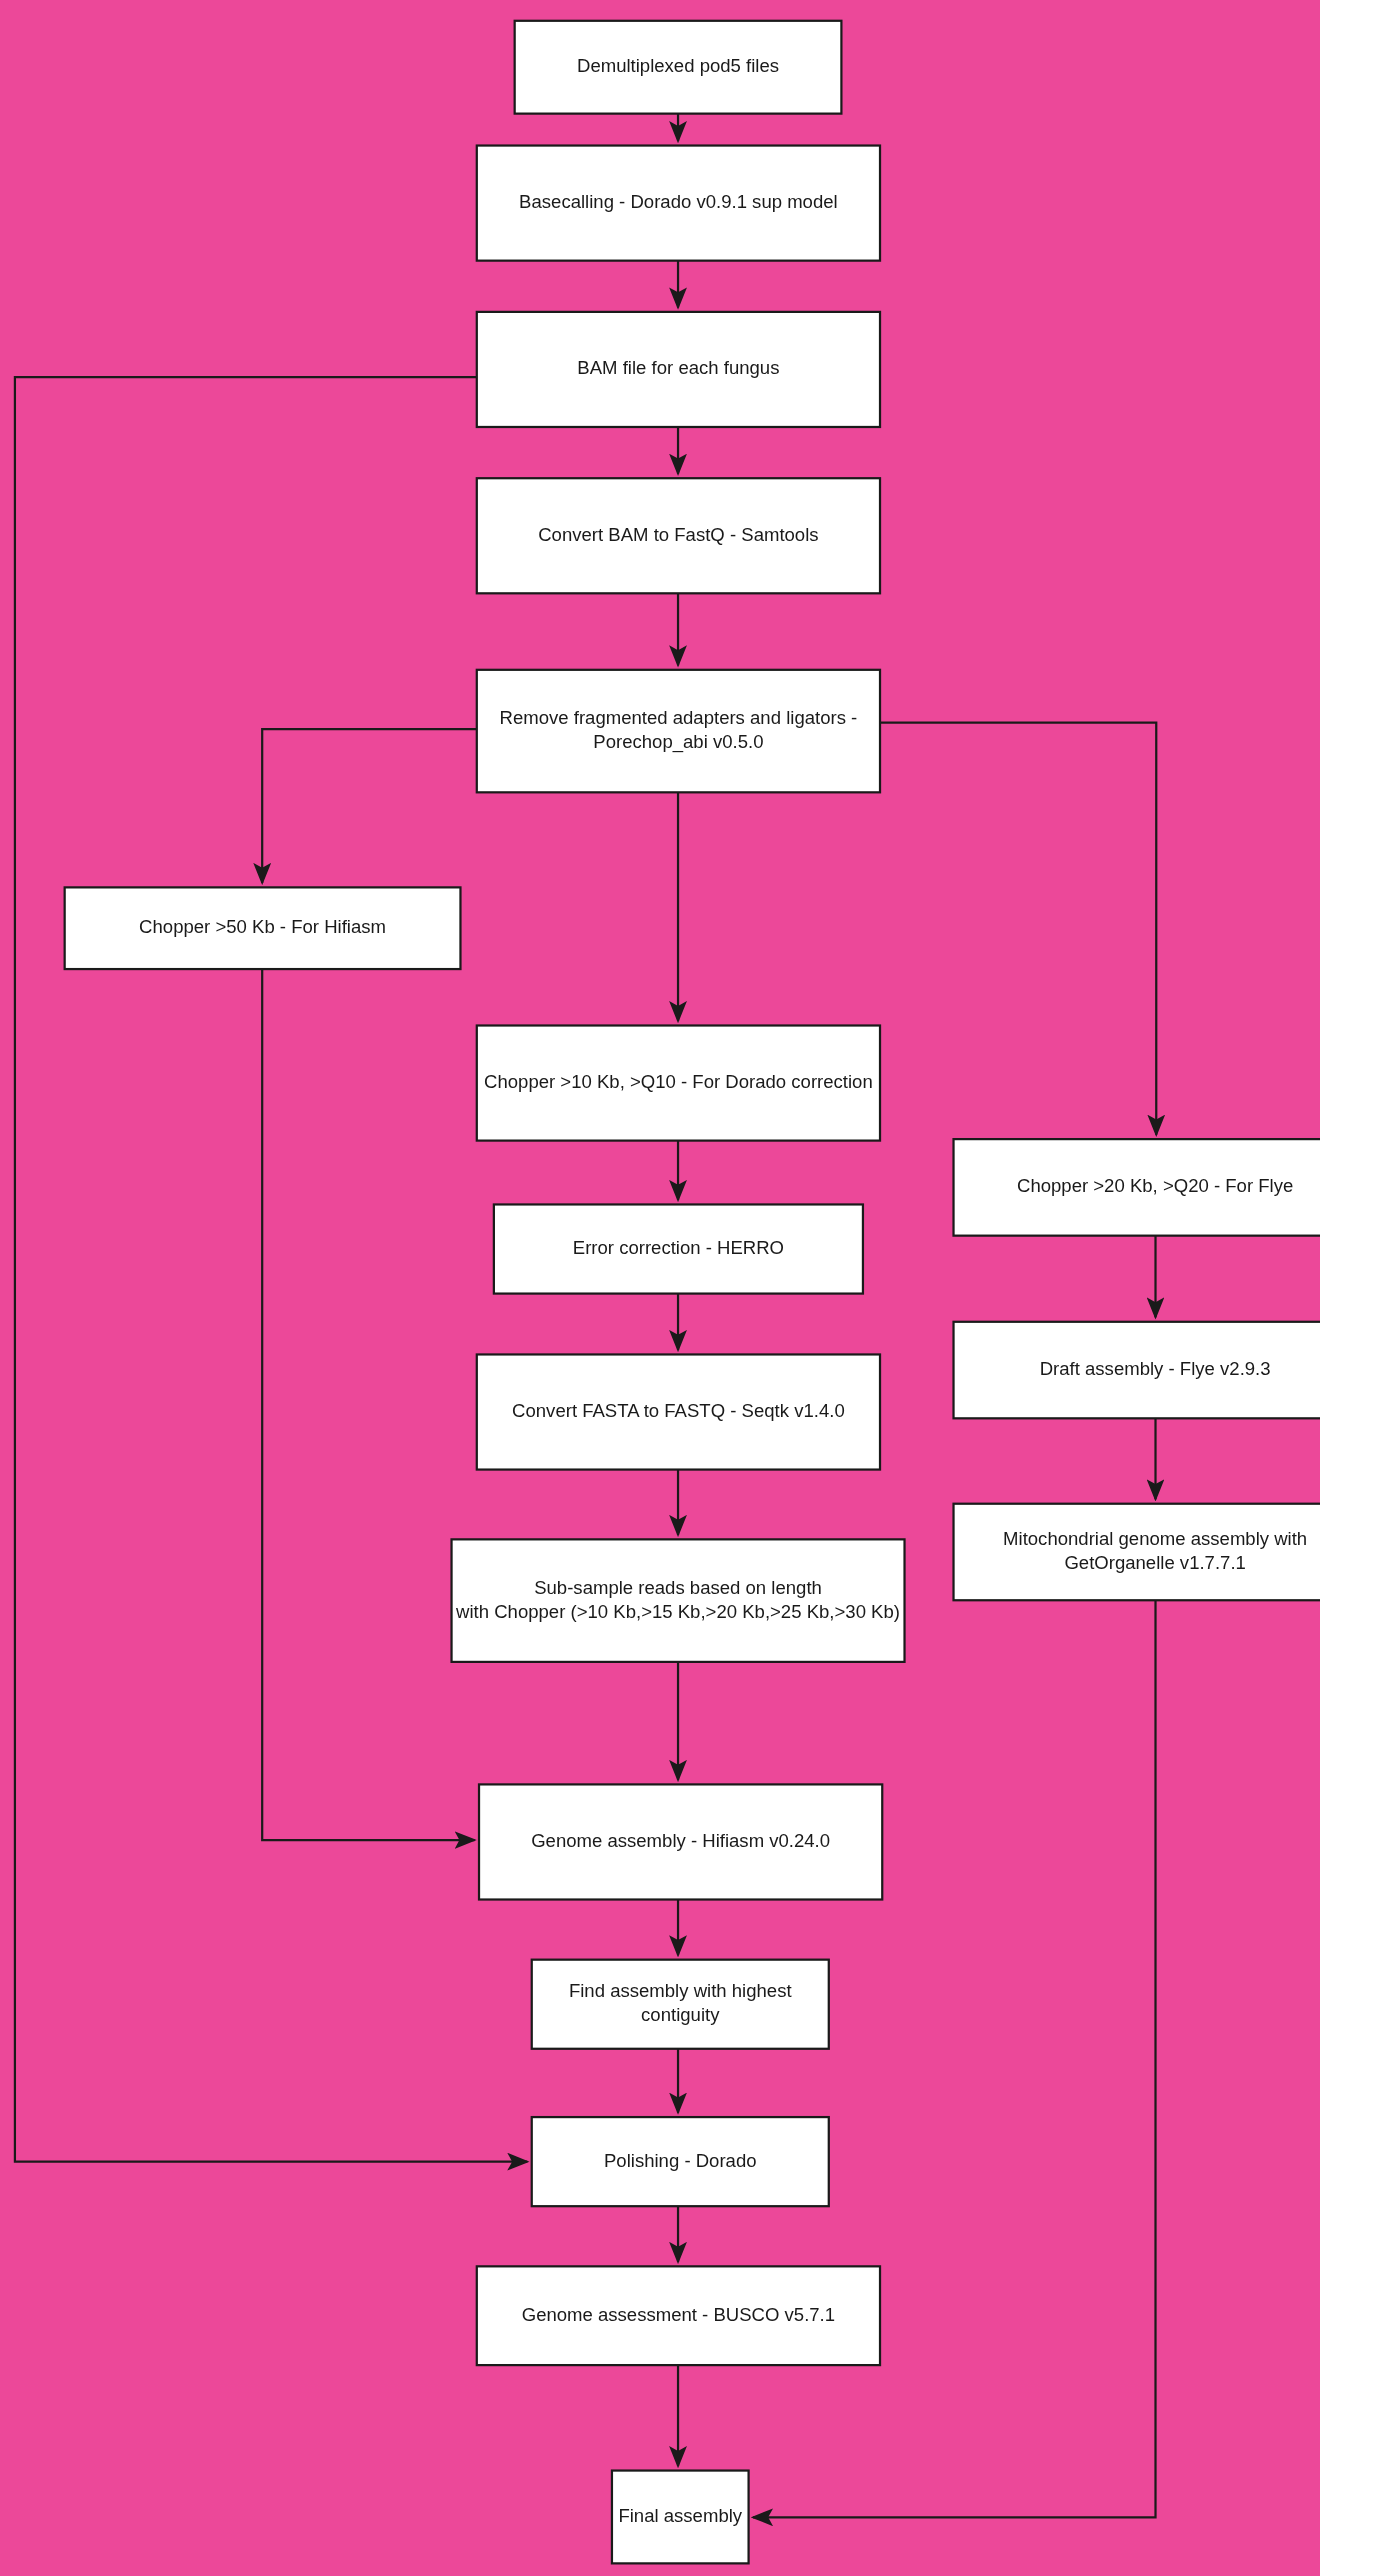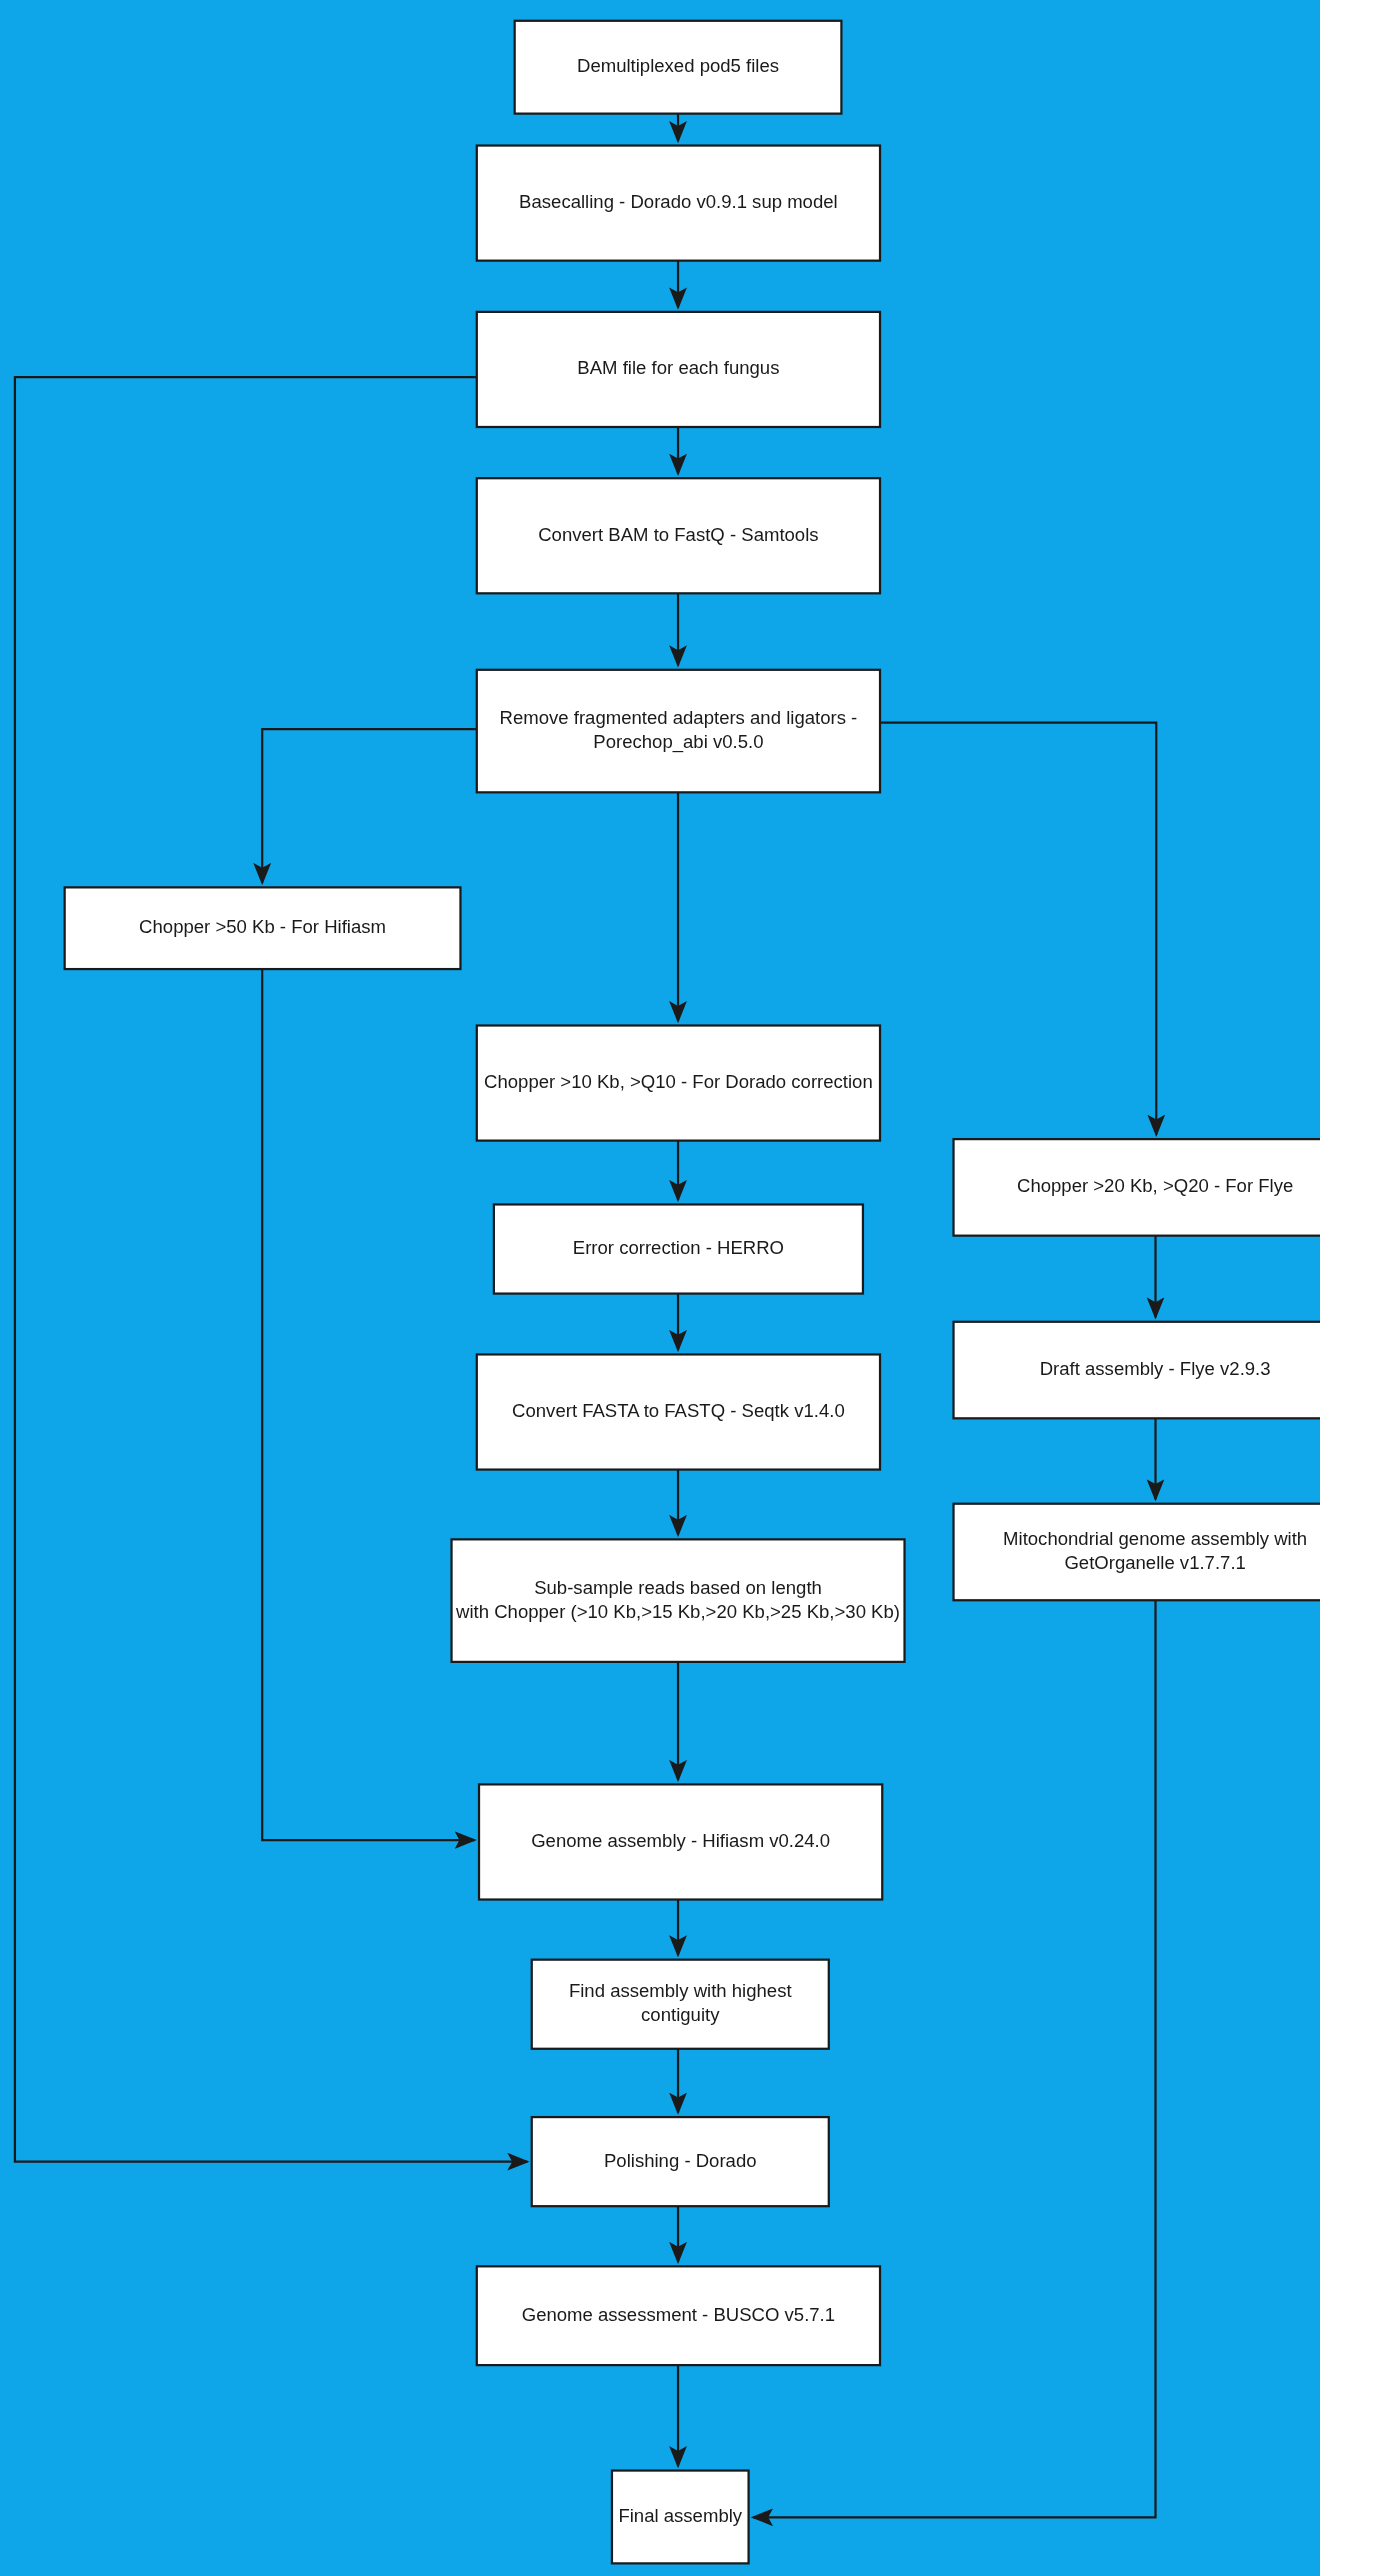--- a/index.html
+++ b/index.html
@@ -7,21 +7,21 @@
     padding: 0;
     background: #ffffff;
   }
   body {
     font-family: "Liberation Sans", sans-serif;
   }
   #flow-root {
     position: relative;
     width: 1320px;
     height: 2576px;
-    background: #0ea5e9;
+    background: #ec4899;
     overflow: hidden;
   }
   svg#flow-svg {
     position: absolute;
     left: 0;
     top: 0;
     width: 1388px;
     height: 2576px;
     display: block;
   }

